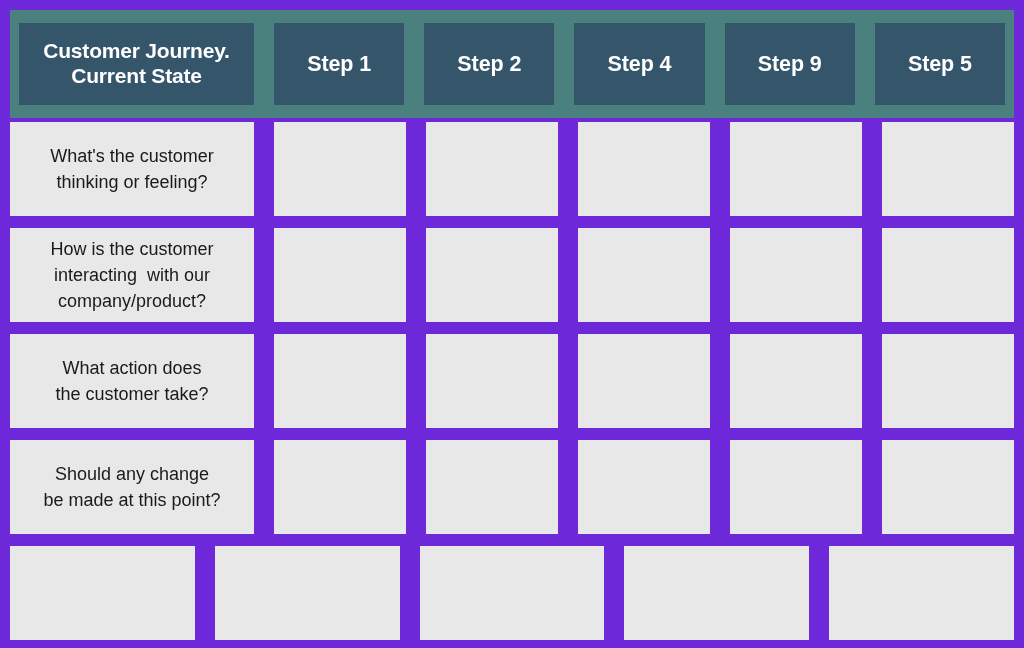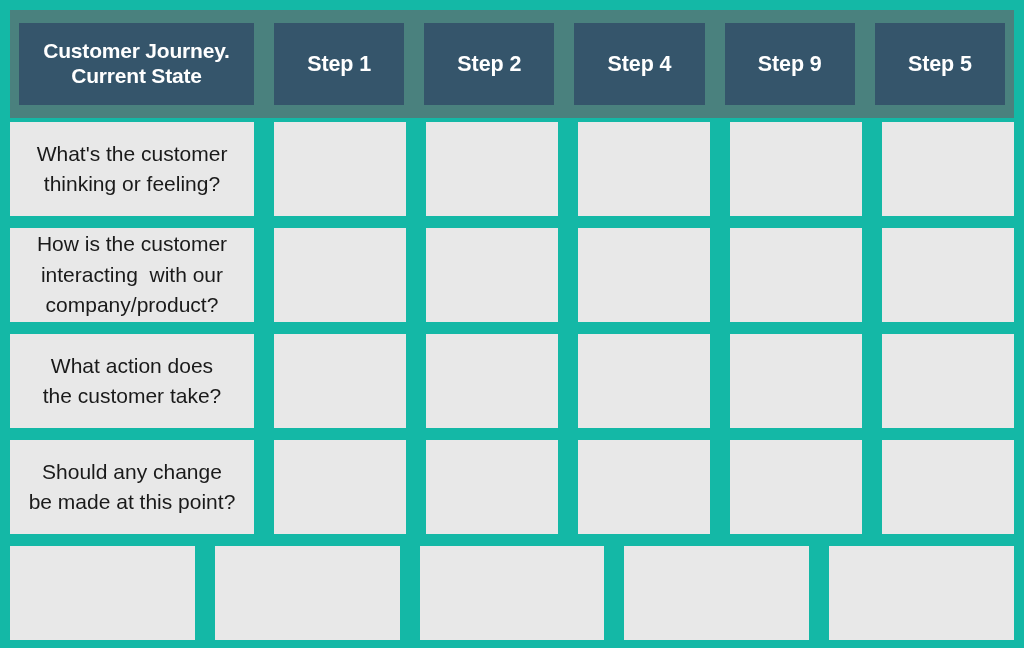--- a/index.html
+++ b/index.html
@@ -13,21 +13,21 @@
     height: 648px;
     overflow: hidden;
     font-family: "Liberation Sans", sans-serif;
     -webkit-font-smoothing: antialiased;
   }
 
   #board {
     position: relative;
     width: 1024px;
     height: 648px;
-    background: #14b8a6;
+    background: #6d28d9;
   }
 
   
   .header-band {
     position: absolute;
     left: 10px;
     top: 10px;
     width: 1004px;
     height: 108px;
     background: #4a817e;
@@ -93,21 +93,21 @@
   .row-label-cell {
     flex: 0 0 244px;
     background: #e8e8e8;
     display: flex;
     align-items: center;
     justify-content: center;
     text-align: center;
     box-sizing: border-box;
     padding: 6px 12px;
     color: #1a1a1a;
-    font-size: 21px;
+    font-size: 18px;
     line-height: 1.45;
     font-weight: normal;
     white-space: pre-wrap;
   }
 
   .entry-cell {
     flex: 1 1 0;
     background: #e8e8e8;
     box-sizing: border-box;
   }

